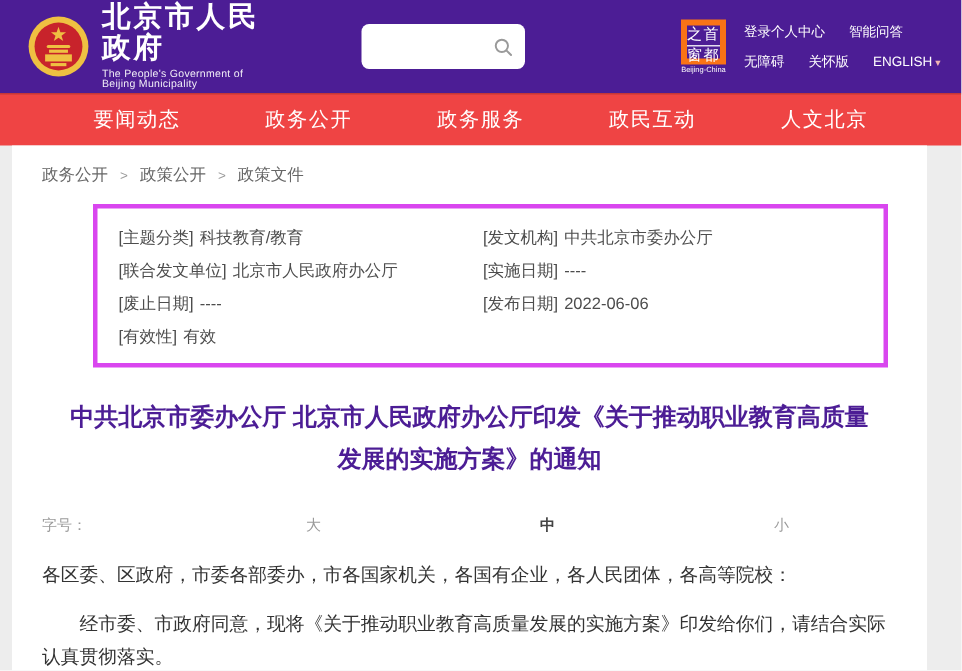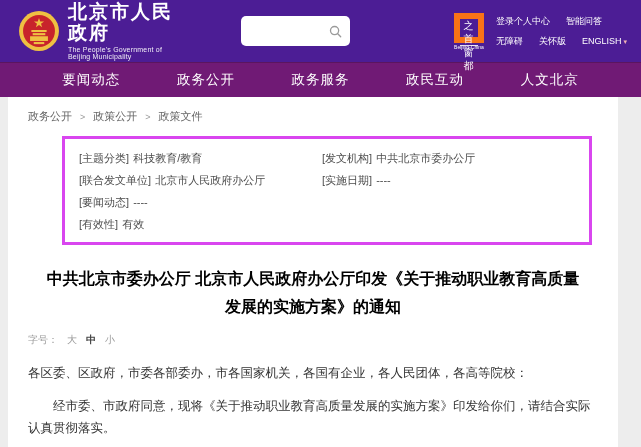--- a/index.html
+++ b/index.html
@@ -13,54 +13,54 @@
   .site-title-block { color:#fff; }
   .site-title { font-size:19px; font-weight:bold; letter-spacing:2px; line-height:1.1; }
   .site-title-en { font-size:7px; opacity:.92; margin-top:3px; letter-spacing:.2px; }
 
   .search-box { margin-left:66px; width:118px; height:30px; background:#fff; border-radius:5px;
                 display:flex; align-items:center; padding:0 8px; }
   .search-input { border:none; outline:none; flex:1; font-size:11px; width:80px; background:transparent; color:#333; }
   .search-icon { width:13px; height:13px; flex:0 0 auto; }
 
   .seal { margin-left:104px; width:32px; text-align:center; }
-  .seal-grid { width:30px; height:30px; border:6px solid #f97316; display:grid; grid-template-rows:1fr 1fr; margin:0 auto; }
+  .seal-grid { width:30px; height:30px; border:4px solid #f97316; display:grid; grid-template-rows:1fr 1fr; margin:0 auto; }
   .seal-row { color:#fff; font-size:10px; line-height:13px; letter-spacing:1px; border-bottom:1px solid rgba(255,255,255,.85); }
   .seal-row:last-child { border-bottom:none; }
   .seal-caption { color:#fff; font-size:5px; margin-top:1px; white-space:nowrap; }
 
   .header-links { margin-left:12px; display:flex; flex-direction:column; gap:7px; font-size:9px; color:#fff; }
   .hl-row { display:flex; gap:16px; align-items:center; }
   .hl-row a { color:#fff; text-decoration:none; cursor:pointer; white-space:nowrap; }
   .hl-caret { font-size:7px; color:#f0b4b4; margin-left:2px; }
 
   
-  .nav { height:35px; background:#701a75; border-top:1px solid rgba(0,0,0,.18); display:flex; align-items:center;
+  .nav { height:35px; background:#ef4444; border-top:1px solid rgba(0,0,0,.18); display:flex; align-items:center;
          justify-content:space-around; padding:0 34px; }
   .nav-item { color:#fff; font-size:13.5px; letter-spacing:1px; cursor:pointer; }
 
   
   .content { margin-left:8px; width:610px; background:#fff; height:350px; padding:12px 20px 0 20px; }
 
   .breadcrumb { font-size:11px; color:#666; display:flex; gap:8px; align-items:center; }
   .breadcrumb .sep { color:#999; font-size:9px; }
   .crumb { cursor:pointer; }
 
   .meta-box { margin:12px 0 0 34px; width:530px; border:3px solid #d946ef; padding:12px 14px 10px 14px;
               display:flex; font-size:11px; color:#4d4d4d; }
   .meta-col { display:flex; flex-direction:column; gap:7px; }
   .meta-col.left { width:243px; }
   .meta-col.right { flex:1; }
   .meta-row { white-space:nowrap; }
   .meta-label { margin-right:4px; }
 
   .doc-title { margin:20px auto 0 auto; max-width:545px; text-align:center; font-size:16px; font-weight:600;
-               color:#000000; line-height:1.75; }
+               color:#4c1d95; line-height:1.75; }
 
-  .fontsize-row { margin-top:12px; display:flex; justify-content:flex-start; padding-right:72px;
+  .fontsize-row { margin-top:22px; display:flex; justify-content:space-between; padding-right:72px;
                   font-size:10px; color:#9a9a9a; gap:9px; align-items:center; }
   .fs-opt { cursor:pointer; color:#9a9a9a; }
   .fs-opt.active { color:#444; font-weight:bold; }
 
   .body-text { margin-top:16px; font-size:12.5px; color:#333; line-height:1.7; }
   .para { margin-bottom:12px; }
   .para.indent { text-indent:2em; }
 </style>
 </head>
 <body>
@@ -126,26 +126,27 @@
     <span class="sep">&gt;</span>
     <span class="crumb">政策公开</span>
     <span class="sep">&gt;</span>
     <span class="crumb">政策文件</span>
   </div>
 
   <div class="meta-box">
     <div class="meta-col left">
       <div class="meta-row"><span class="meta-label">[主题分类]</span><span>科技教育/教育</span></div>
       <div class="meta-row"><span class="meta-label">[联合发文单位]</span><span>北京市人民政府办公厅</span></div>
-      <div class="meta-row"><span class="meta-label">[要闻动态]</span><span>----</span></div>
+      <div class="meta-row"><span class="meta-label">[废止日期]</span><span>----</span></div>
       <div class="meta-row"><span class="meta-label">[有效性]</span><span>有效</span></div>
     </div>
     <div class="meta-col right">
       <div class="meta-row"><span class="meta-label">[发文机构]</span><span>中共北京市委办公厅</span></div>
       <div class="meta-row"><span class="meta-label">[实施日期]</span><span>----</span></div>
+      <div class="meta-row"><span class="meta-label">[发布日期]</span><span>2022-06-06</span></div>
     </div>
   </div>
 
   <h1 class="doc-title">中共北京市委办公厅 北京市人民政府办公厅印发《关于推动职业教育高质量发展的实施方案》的通知</h1>
 
   <div class="fontsize-row">
     <span>字号：</span>
     <span class="fs-opt">大</span>
     <span class="fs-opt active">中</span>
     <span class="fs-opt">小</span>

